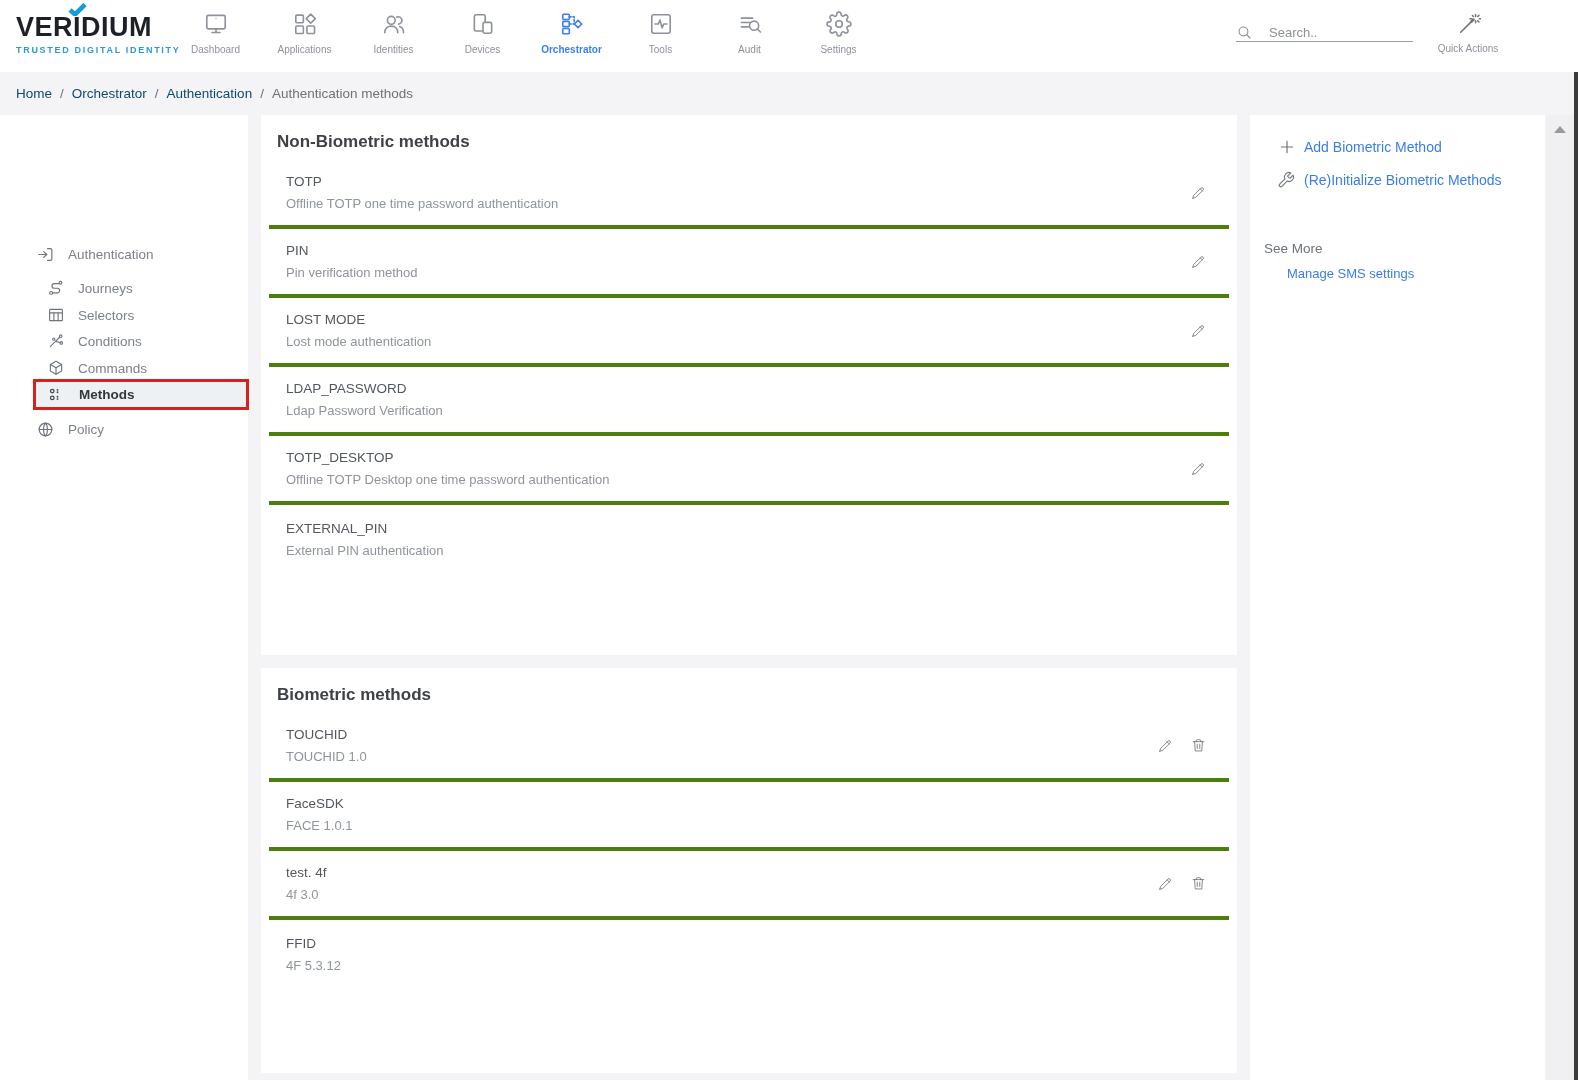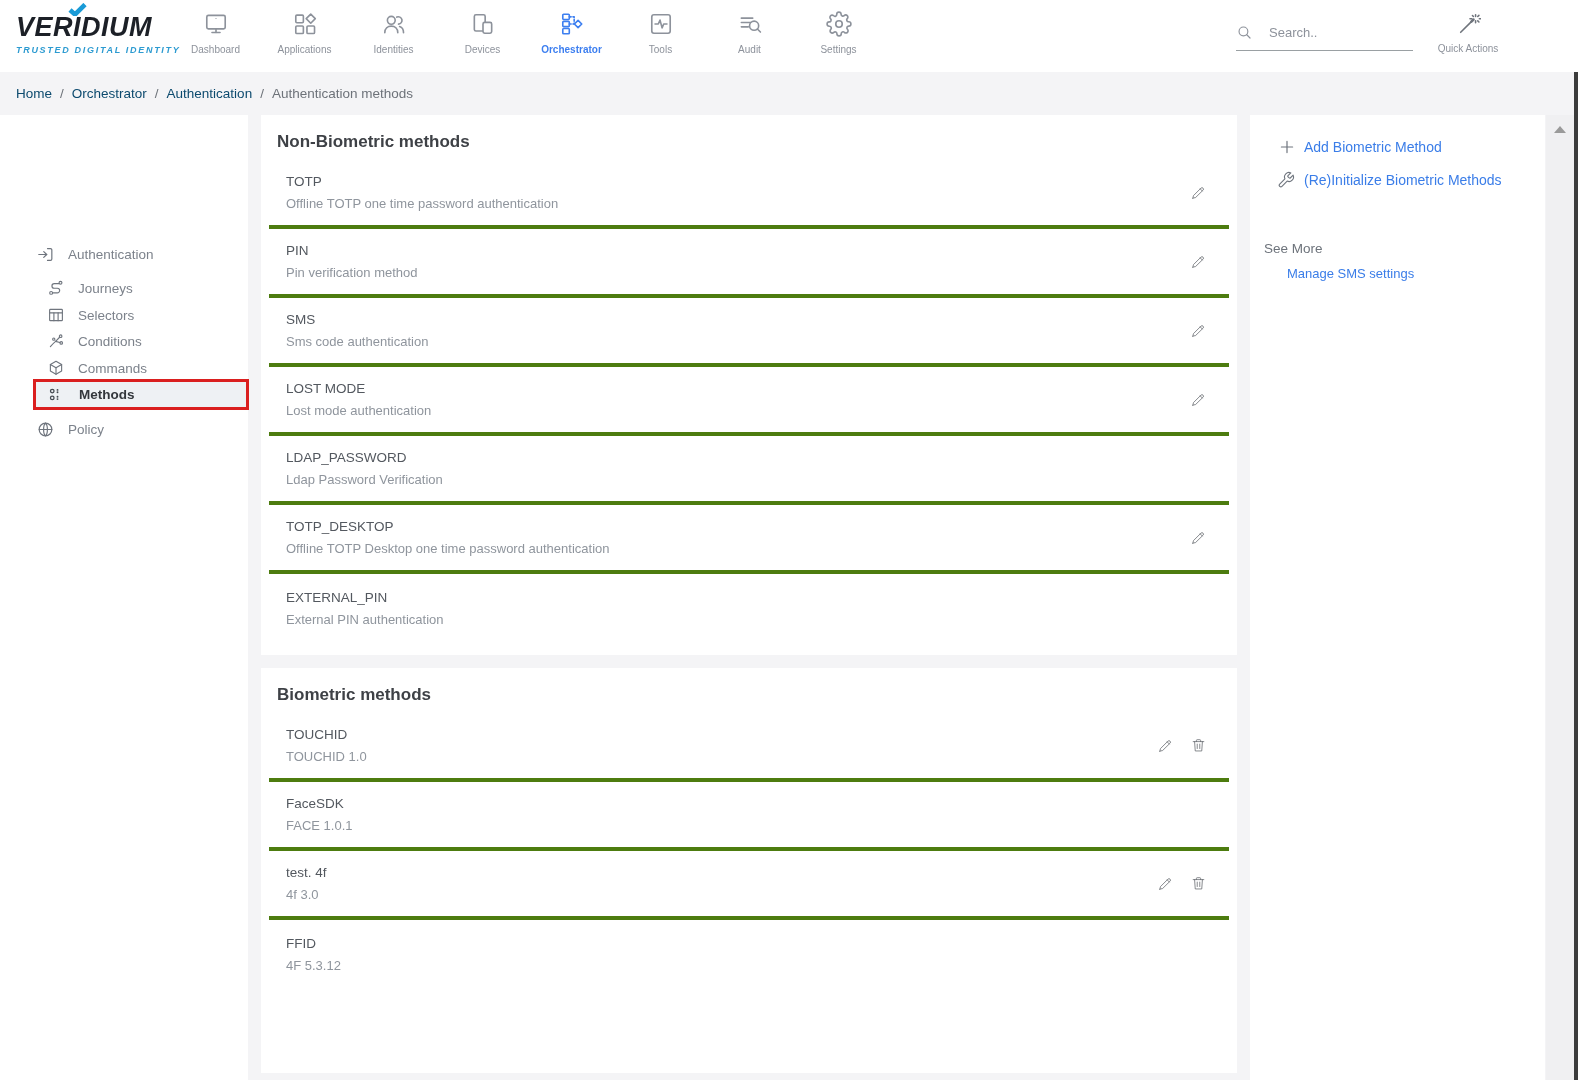--- a/index.html
+++ b/index.html
@@ -2,35 +2,35 @@
 <html><head>
 <meta charset="utf-8">
 <style>
   * { box-sizing: border-box; margin: 0; padding: 0; }
   html,body { width:1578px; height:1080px; }
   body { font-family: "Liberation Sans", sans-serif; }
   .page { position:relative; width:1578px; height:1080px; background:#f4f4f6; overflow:hidden; }
 
   
   .topbar { position:absolute; top:0; left:0; width:100%; height:72px; background:#ffffff; }
-  .logo { position:absolute; left:16px; top:14px; cursor:pointer;font-style:italic; }
+  .logo { position:absolute; left:16px; top:14px; cursor:pointer; }
   .wordmark { font-size:27px; font-weight:700; color:#1c2027; letter-spacing:.5px; line-height:1; }
   .i-wrap { position:relative; display:inline-block; }
   .i-wrap svg { position:absolute; top:-11px; left:-5px; }
   .tagline { font-size:9px; font-weight:700; color:#2d9bd1; letter-spacing:1.7px; margin-top:4px; }
 
   .nav { position:absolute; left:171px; top:9px; display:flex; }
   .nav-item { width:89px; display:flex; flex-direction:column; align-items:center; cursor:pointer; }
   .nicon { height:30px; display:flex; align-items:center; justify-content:center; color:#8d929b; }
   .nicon svg { stroke:currentColor; fill:none; stroke-width:1.5; stroke-linecap:round; stroke-linejoin:round; }
   .nlabel { font-size:10px; color:#8d929b; margin-top:5px; }
   .nav-item.active .nicon { color:#3d7ff0; }
   .nav-item.active .nlabel { color:#3d7ff0; font-weight:700; }
 
-  .search { position:absolute; left:1236px; top:24px; width:177px; border-bottom:1px solid #9aa0a3; display:flex; align-items:center; padding-bottom:9px; color:#8d929b; }
+  .search { position:absolute; left:1236px; top:24px; width:177px; border-bottom:1px solid #9aa0a3; display:flex; align-items:center; padding-bottom:0; color:#8d929b; }
   .search svg { stroke:currentColor; fill:none; stroke-width:1.6; stroke-linecap:round; }
   .search input { border:0; outline:0; margin-left:16px; font-size:13px; width:130px; color:#5a5f66; background:transparent; font-family:"Liberation Sans",sans-serif; }
   .search input::placeholder { color:#8d929b; }
 
   .tb-mini { position:absolute; top:12px; display:flex; flex-direction:column; align-items:center; cursor:pointer; color:#6f747c; }
   .tb-mini svg { stroke:currentColor; fill:none; stroke-width:1.5; stroke-linecap:round; stroke-linejoin:round; }
   .tb-mini .nlabel { margin-top:6px; }
   .qa { left:1432px; width:72px; }
   .usr { left:1591px; width:56px;font-family:Liberation Serif, serif; }
 
@@ -324,34 +324,20 @@
           <div class="mactions">
             <span class="act">
                 <svg width="17" height="17" viewBox="0 0 24 24">
                   <path d="M4 20l.9-3.6L15.6 5.7a2.1 2.1 0 0 1 3 2.9L7.9 19.1 4 20z"></path>
                   <path d="M14.4 6.9l2.9 2.9"></path>
                 </svg>
               </span>
           </div>
         </div>
 
-        <div class="mrow">
-          <div class="mtext">
-            <div class="mname">SMS</div>
-            <div class="mdesc">Sms code authentication</div>
-          </div>
-          <div class="mactions">
-            <span class="act">
-                <svg width="17" height="17" viewBox="0 0 24 24">
-                  <path d="M4 20l.9-3.6L15.6 5.7a2.1 2.1 0 0 1 3 2.9L7.9 19.1 4 20z"></path>
-                  <path d="M14.4 6.9l2.9 2.9"></path>
-                </svg>
-              </span>
-          </div>
-        </div>
 
         <div class="mrow">
           <div class="mtext">
             <div class="mname">LOST MODE</div>
             <div class="mdesc">Lost mode authentication</div>
           </div>
           <div class="mactions">
             <span class="act">
                 <svg width="17" height="17" viewBox="0 0 24 24">
                   <path d="M4 20l.9-3.6L15.6 5.7a2.1 2.1 0 0 1 3 2.9L7.9 19.1 4 20z"></path>

